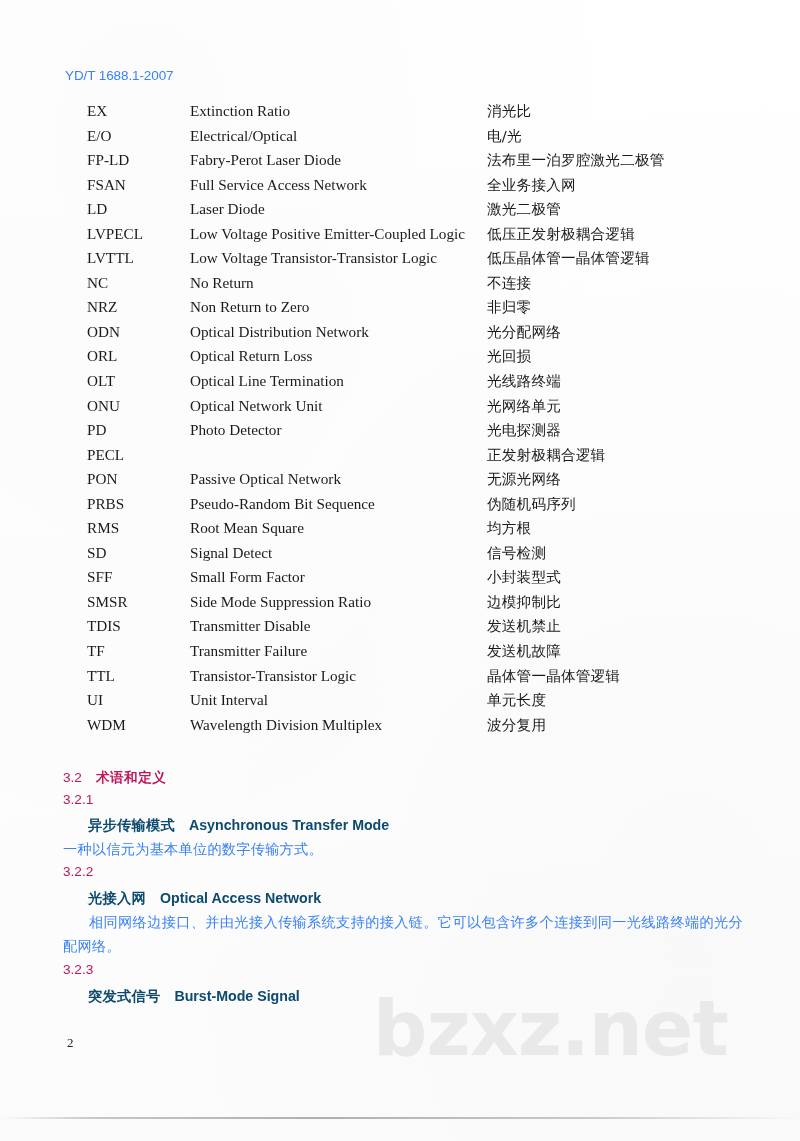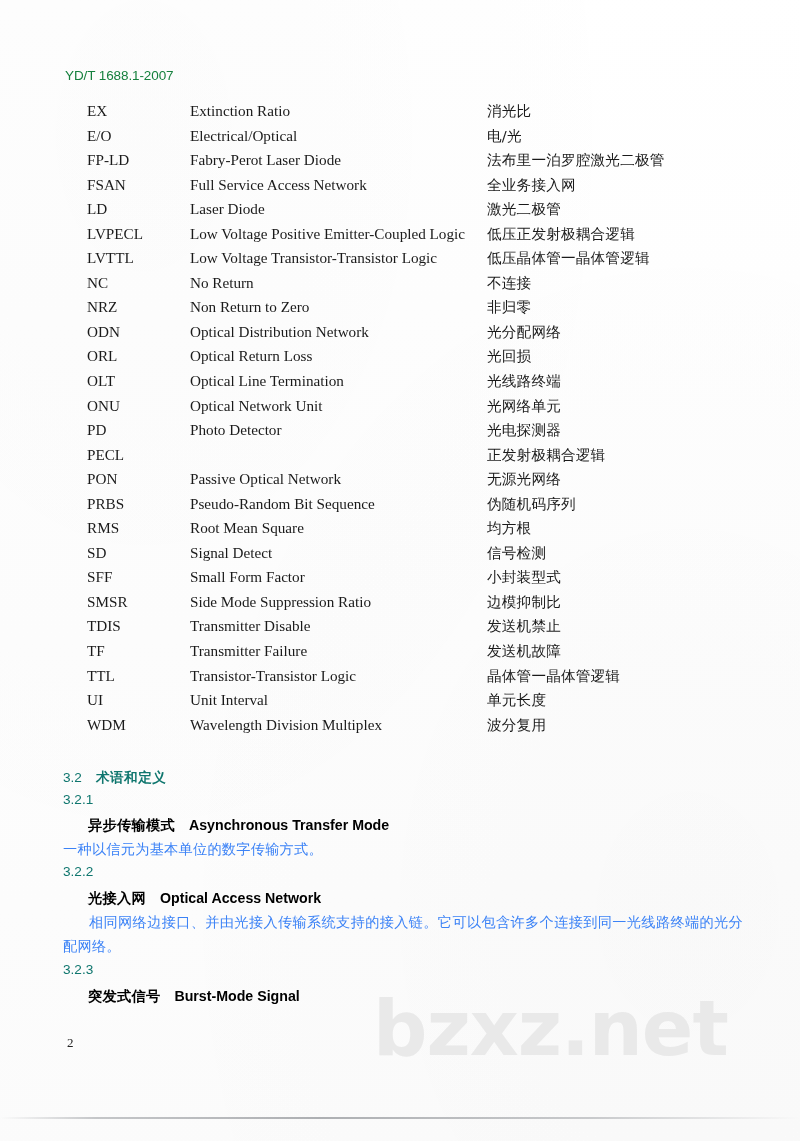--- a/index.html
+++ b/index.html
@@ -61,21 +61,21 @@
   }
 
   
   #doc-header {
     position: absolute;
     left: 65px;
     top: 68px;
     font-family: "Liberation Sans", "DejaVu Sans", sans-serif;
     font-size: 13.5px;
     letter-spacing: -0.1px;
-    color: #15803d;
+    color: #3b82f6;
     white-space: nowrap;
   }
 
   
   #abbrev-table {
     position: absolute;
     left: 0;
     top: 99px;
     width: 800px;
   }
@@ -98,37 +98,37 @@
     font-size: 14.6px;
     letter-spacing: 0.2px;
   }
 
   
   .sec-num {
     position: absolute;
     left: 63px;
     font-family: "Liberation Sans", "DejaVu Sans", sans-serif;
     font-size: 13.6px;
-    color: #0f766e;
+    color: #be185d;
     white-space: nowrap;
   }
   .sec-num .sec-title {
     margin-left: 14px;
     font-family: "DejaVu Sans", "Liberation Sans", sans-serif;
     font-weight: bold;
     letter-spacing: 0.5px;
   }
   .term-line {
     position: absolute;
     left: 88px;
     font-family: "DejaVu Sans", "Liberation Sans", sans-serif;
     font-weight: bold;
     font-size: 14.2px;
     letter-spacing: 0.3px;
-    color: #000000;
+    color: #0c4a6e;
     white-space: nowrap;
   }
   .term-line .term-en {
     margin-left: 14px;
     font-family: "Liberation Sans", "DejaVu Sans", sans-serif;
     font-weight: bold;
     letter-spacing: 0;
   }
   .def-para {
     position: absolute;

